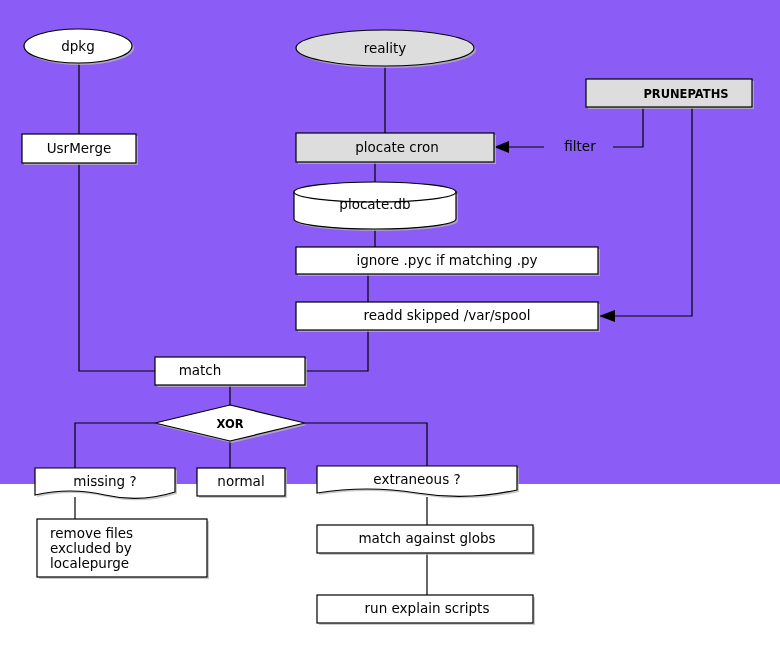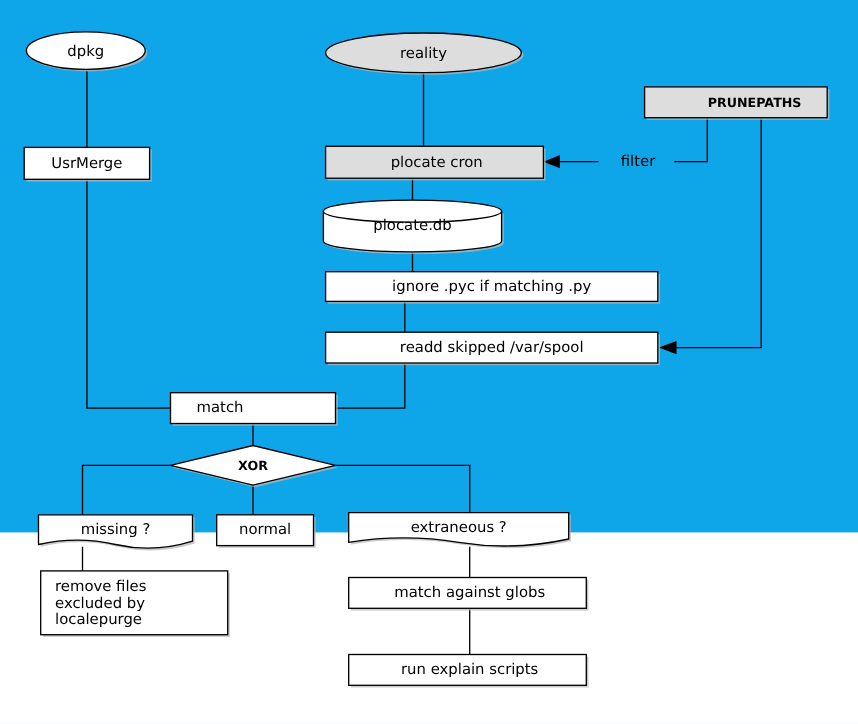--- a/index.html
+++ b/index.html
@@ -10,21 +10,21 @@
   body {
     width: 780px;
     height: 658px;
     font-family: "DejaVu Sans", sans-serif;
     overflow: hidden;
   }
   #diagram-root {
     position: relative;
     width: 780px;
     height: 484px;
-    background: #0ea5e9;
+    background: #8b5cf6;
   }
   svg#flow {
     display: block;
     width: 780px;
     height: 658px;
   }
   .node-shape {
     stroke: #000000;
     stroke-width: 1.2;
   }

